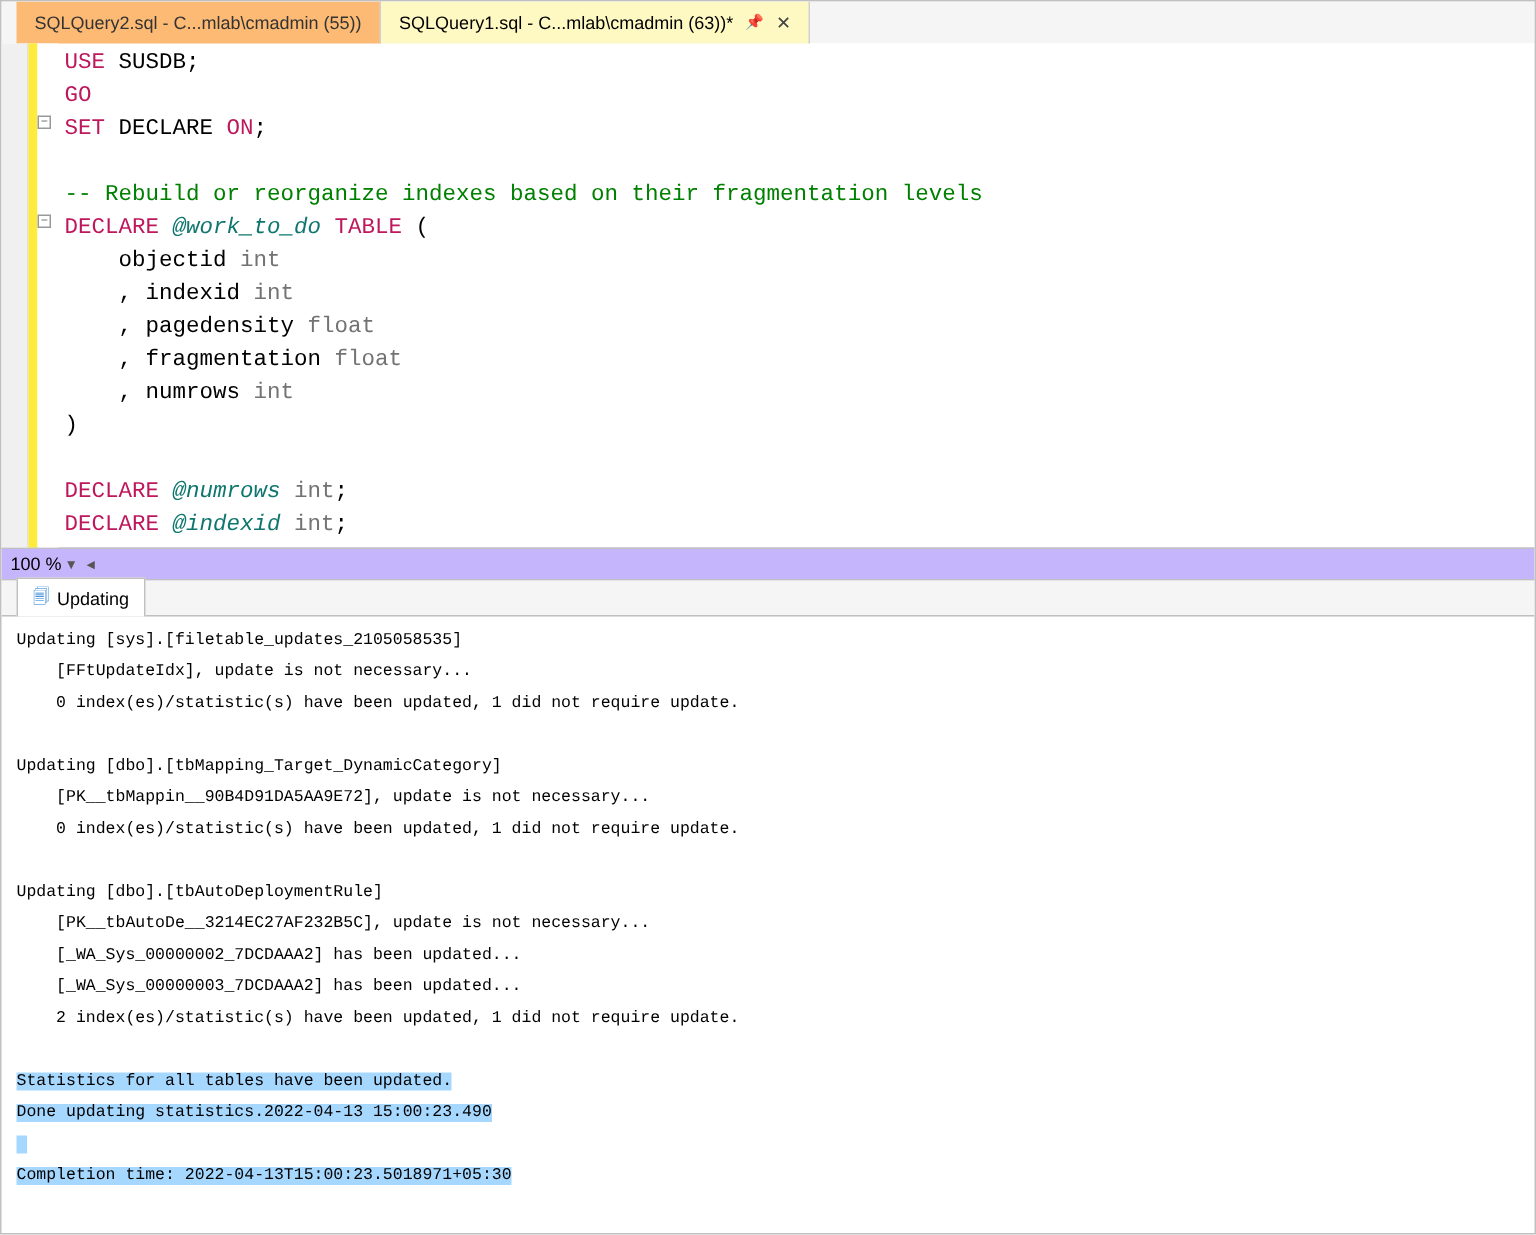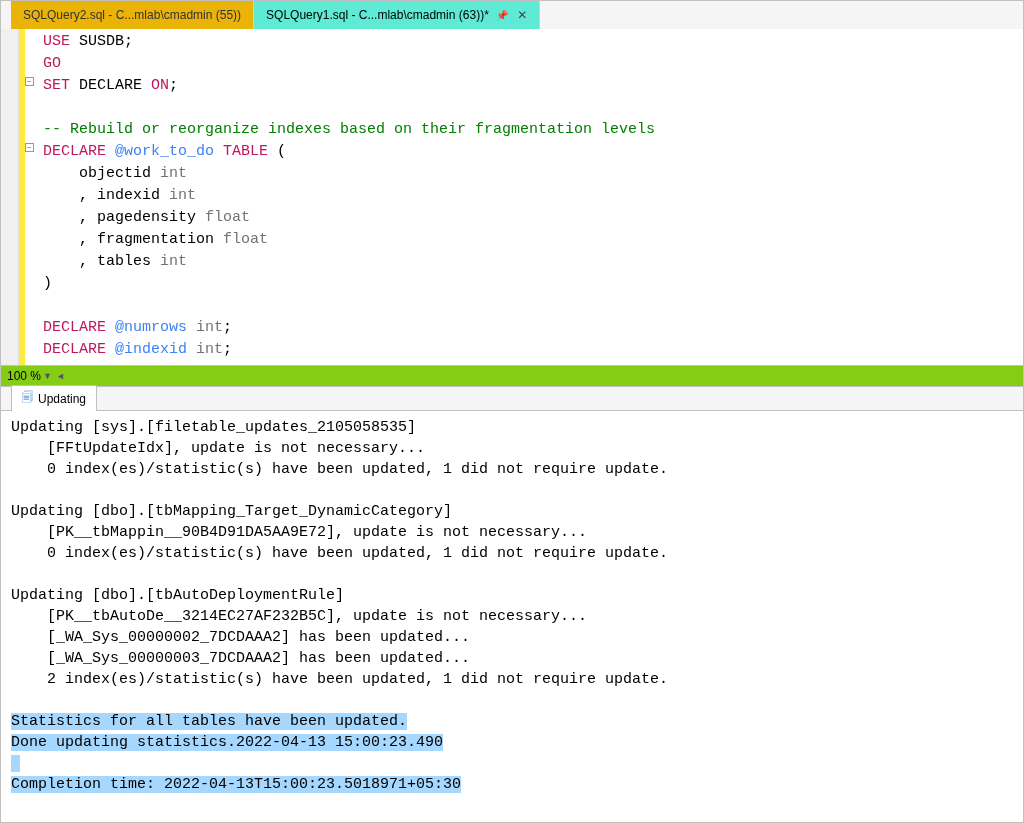--- a/index.html
+++ b/index.html
@@ -22,25 +22,25 @@
 }
 .tab {
   padding: 5px 12px;
   display: flex;
   align-items: center;
   gap: 8px;
   border-right: 1px solid #d0d0d0;
   cursor: pointer;
 }
 .tab.inactive {
-  background: #eab308;
+  background: #fdba74;
   color: #333;
 }
 .tab.active {
-  background: #5eead4;
+  background: #fef9c3;
   color: #000;
 }
 .pin-icon {
   font-size: 10px;
   color: #666;
 }
 .close-icon {
   font-size: 12px;
   color: #444;
   cursor: pointer;
@@ -81,24 +81,24 @@
   padding: 2px 4px;
   white-space: pre;
   font-family: Consolas, 'Courier New', monospace;
   font-size: 15px;
   line-height: 22px;
   color: #000;
 }
 .kw { color: #be185d; }
 .type { color: #737373; }
 .comment { color: #008000; margin-top: 36px; }
-.var { color: #3b82f6; }
+.var { color: #0f766e; font-style: italic; }
 .zoom-bar {
   height: 22px;
-  background: #84cc16;
+  background: #c4b5fd;
   border-top: 1px solid #c0c0c0;
   border-bottom: 1px solid #c0c0c0;
   display: flex;
   align-items: center;
   padding: 0 6px;
   font-family: 'Segoe UI', sans-serif;
   font-size: 12px;
   gap: 4px;
 }
 .zoom-dropdown {
@@ -131,21 +131,21 @@
   margin-bottom: -1px;
 }
 .msg-icon {
   font-size: 11px;
   color: #1976d2;
 }
 .output-area {
   padding: 6px 10px;
   white-space: pre;
   font-family: Consolas, 'Courier New', monospace;
-  font-size: 15px;
+  font-size: 11px;
   line-height: 21px;
   color: #000;
   height: 410px;
   overflow: hidden;
 }
 .highlighted {
   background: #a6d8ff;
 }
 </style>
 </head>
@@ -172,21 +172,21 @@
   <div class="code-content"><span class="kw">USE</span><span> SUSDB</span><span>;</span>
 <span class="kw">GO</span>
 <span class="kw">SET</span><span> DECLARE </span><span class="kw">ON</span><span>;</span>
 
 <span class="comment">-- Rebuild or reorganize indexes based on their fragmentation levels</span>
 <span class="kw">DECLARE</span><span class="var"> @work_to_do </span><span class="kw">TABLE</span><span> (</span>
 <span>    objectid </span><span class="type">int</span>
 <span>    , indexid </span><span class="type">int</span>
 <span>    , pagedensity </span><span class="type">float</span>
 <span>    , fragmentation </span><span class="type">float</span>
-<span>    , tables </span><span class="type">int</span>
+<span>    , numrows </span><span class="type">int</span>
 <span>)</span>
 
 <span class="kw">DECLARE</span><span class="var"> @numrows </span><span class="type">int</span><span>;</span>
 <span class="kw">DECLARE</span><span class="var"> @indexid </span><span class="type">int</span><span>;</span></div>
 </div>
 
 <div class="zoom-bar">
   <div class="zoom-dropdown">
     <span>100 %</span>
     <span class="zoom-arrow">▼</span>

